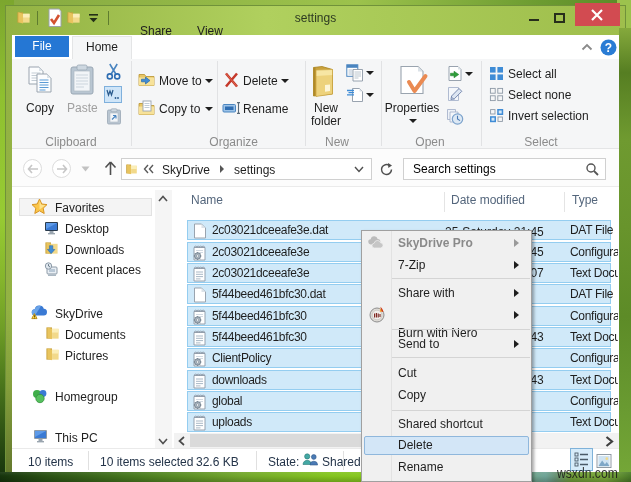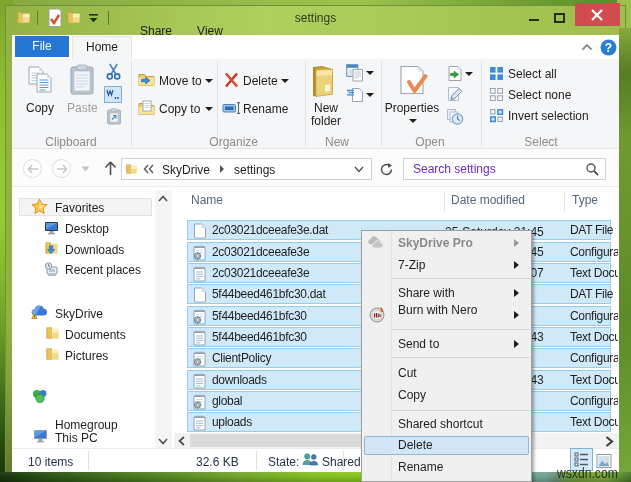--- a/index.html
+++ b/index.html
@@ -288,21 +288,21 @@
     <rect x="1" y="8.2" width="6" height="6" fill="#3f8cd6"></rect>
     <rect x="2.5" y="9.7" width="3" height="3" fill="#d6e9f8"></rect>
     <rect x="9" y="9" width="4.4" height="4.4" fill="none" stroke="#8d99a6" stroke-width="0.9"></rect>
   </svg>
 
   <div class="abs" id="addrrow"></div>
   <div class="abs navcircle" style="left:23px; top:159px;"></div>
   <div class="abs navcircle" style="left:52px; top:159px;"></div>
   <div class="abs" id="addrbox"></div>
   <div class="abs" id="searchbox"></div>
-  <div class="abs" style="left:413px; top:162px; font-size:12px; color:#6d28d9;">Search settings</div>
+  <div class="abs" style="left:413px; top:162px; font-size:12px; color:#000000;">Search settings</div>
 
   <svg class="abs" style="left:27px; top:164px;" width="12" height="10" viewBox="0 0 12 10">
     <path d="M5 1 L1.5 5 L5 9 M1.5 5 H11" stroke="#c6c6c6" stroke-width="1.6" fill="none"></path>
   </svg>
   <svg class="abs" style="left:56px; top:164px;" width="12" height="10" viewBox="0 0 12 10">
     <path d="M7 1 L10.5 5 L7 9 M10.5 5 H1" stroke="#c6c6c6" stroke-width="1.6" fill="none"></path>
   </svg>
   <svg class="abs" style="left:81px; top:166px;" width="9" height="6" viewBox="0 0 9 6">
     <path d="M0.5 0.5 h8 l-4 5 z" fill="#c2c2c2"></path>
   </svg>
@@ -341,21 +341,21 @@
   <div class="abs" id="navpane"></div>
   <div class="abs" id="navsb"></div>
   <div class="abs" style="left:19px; top:198px; width:133px; height:18px; background:#f4f4f4; border:1px solid #e2e2e2;"></div>
   <div class="abs navtxt" style="left:55px; top:200px;">Favorites</div>
   <div class="abs navtxt" style="left:65px; top:221px;">Desktop</div>
   <div class="abs navtxt" style="left:65px; top:242px;">Downloads</div>
   <div class="abs navtxt" style="left:65px; top:262px;">Recent places</div>
   <div class="abs navtxt" style="left:55px; top:306px;">SkyDrive</div>
   <div class="abs navtxt" style="left:65px; top:327px;">Documents</div>
   <div class="abs navtxt" style="left:65px; top:348px;">Pictures</div>
-  <div class="abs navtxt" style="left:55px; top:389px;margin-top:28px;">Homegroup</div>
+  <div class="abs navtxt" style="left:55px; top:389px;">Homegroup</div>
   <div class="abs navtxt" style="left:55px; top:430px;">This PC</div>
 
   <svg class="abs" style="left:31px; top:198px;" width="17" height="17" viewBox="0 0 17 17">
     <path d="M8.5 1 L10.8 6 L16 6.6 L12.2 10.2 L13.2 15.5 L8.5 12.8 L3.8 15.5 L4.8 10.2 L1 6.6 L6.2 6 Z" fill="#fbc64a" stroke="#d69425" stroke-width="1"></path>
     <path d="M8.5 2.5 L10.3 6.8 L14.5 7.2 L8.5 11.5 Z" fill="#fde28e"></path>
   </svg>
   <svg class="abs" style="left:44px; top:221px;" width="15" height="14" viewBox="0 0 15 14">
     <rect x="1" y="1" width="13" height="9" rx="1" fill="#2a3b4d"></rect>
     <rect x="2" y="2" width="11" height="7" fill="#3a7ad4"></rect>
     <path d="M2 2 L13 2 L2 8 Z" fill="#5d9ae8"></path>
@@ -523,36 +523,37 @@
         <path d="M4 6 h7 M4 8.3 h7 M4 10.6 h7 M4 12.9 h4.5" stroke="#9fb0bf" stroke-width="0.9"></path>
       </g>
     </defs>
   </svg>
 
   <div class="abs" id="hscroll"></div>
   <div class="abs" id="hthumb"></div>
   <div class="abs" id="status"></div>
   <div class="abs stxt" style="left:28px; top:454px;">10 items</div>
   <div class="abs" style="left:88px; top:451px; width:1px; height:19px; background:#e0e0e0;"></div>
+  <div class="abs stxt" style="left:100px; top:454px;">10 items selected</div>
   <div class="abs stxt" style="left:196px; top:454px;">32.6 KB</div>
   <div class="abs" style="left:256px; top:451px; width:1px; height:19px; background:#e0e0e0;"></div>
   <div class="abs stxt" style="left:268px; top:454px;">State:</div>
   <div class="abs stxt" style="left:322px; top:454px;">Shared</div>
   <div class="abs" style="left:343px; top:451px; width:1px; height:19px; background:#e0e0e0;"></div>
 
   <div class="abs" id="deskB"></div>
   <div class="abs" id="frameB"></div>
 
   <div class="abs" id="menu"></div>
   <div class="abs" style="left:391px; top:231px; width:1px; height:250px; background:#e2e2e2;"></div>
   <div class="abs mtxt" style="left:398px; top:235px; font-weight:bold; color:#8a8a8a;">SkyDrive Pro</div>
   <div class="abs mtxt" style="left:398px; top:257px;">7-Zip</div>
   <div class="abs msep" style="top:278px;"></div>
   <div class="abs mtxt" style="left:398px; top:285px;">Share with</div>
-  <div class="abs mtxt" style="left:398px; top:302px;">Burn with Nero</div>
+  <div class="abs mtxt" style="left:398px; top:325px;">Burn with Nero</div>
   <div class="abs msep" style="top:329px;"></div>
   <div class="abs mtxt" style="left:398px; top:336px;">Send to</div>
   <div class="abs msep" style="top:357px;"></div>
   <div class="abs mtxt" style="left:398px; top:365px;">Cut</div>
   <div class="abs mtxt" style="left:398px; top:387px;">Copy</div>
   <div class="abs msep" style="top:410px;"></div>
   <div class="abs mtxt" style="left:398px; top:416px;">Shared shortcut</div>
   <div class="abs" style="left:364px; top:436px; width:165px; height:19px; background:#d3e6f7; border:1px solid #8fb7dc; border-radius:2px;"></div>
   <div class="abs mtxt" style="left:398px; top:437px;">Delete</div>
   <div class="abs mtxt" style="left:398px; top:459px;">Rename</div>

